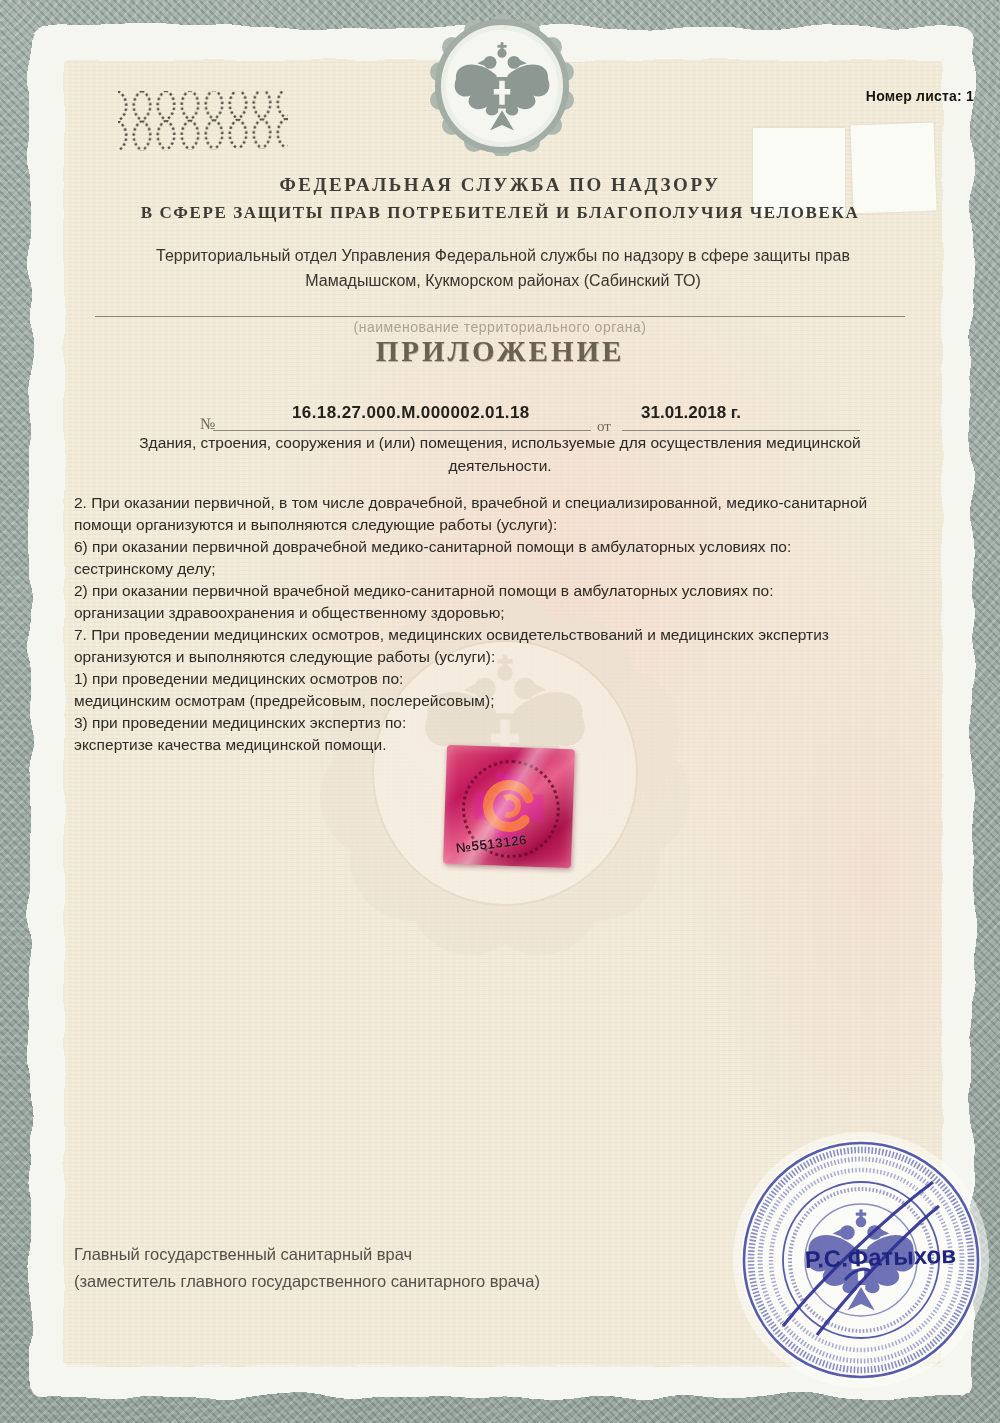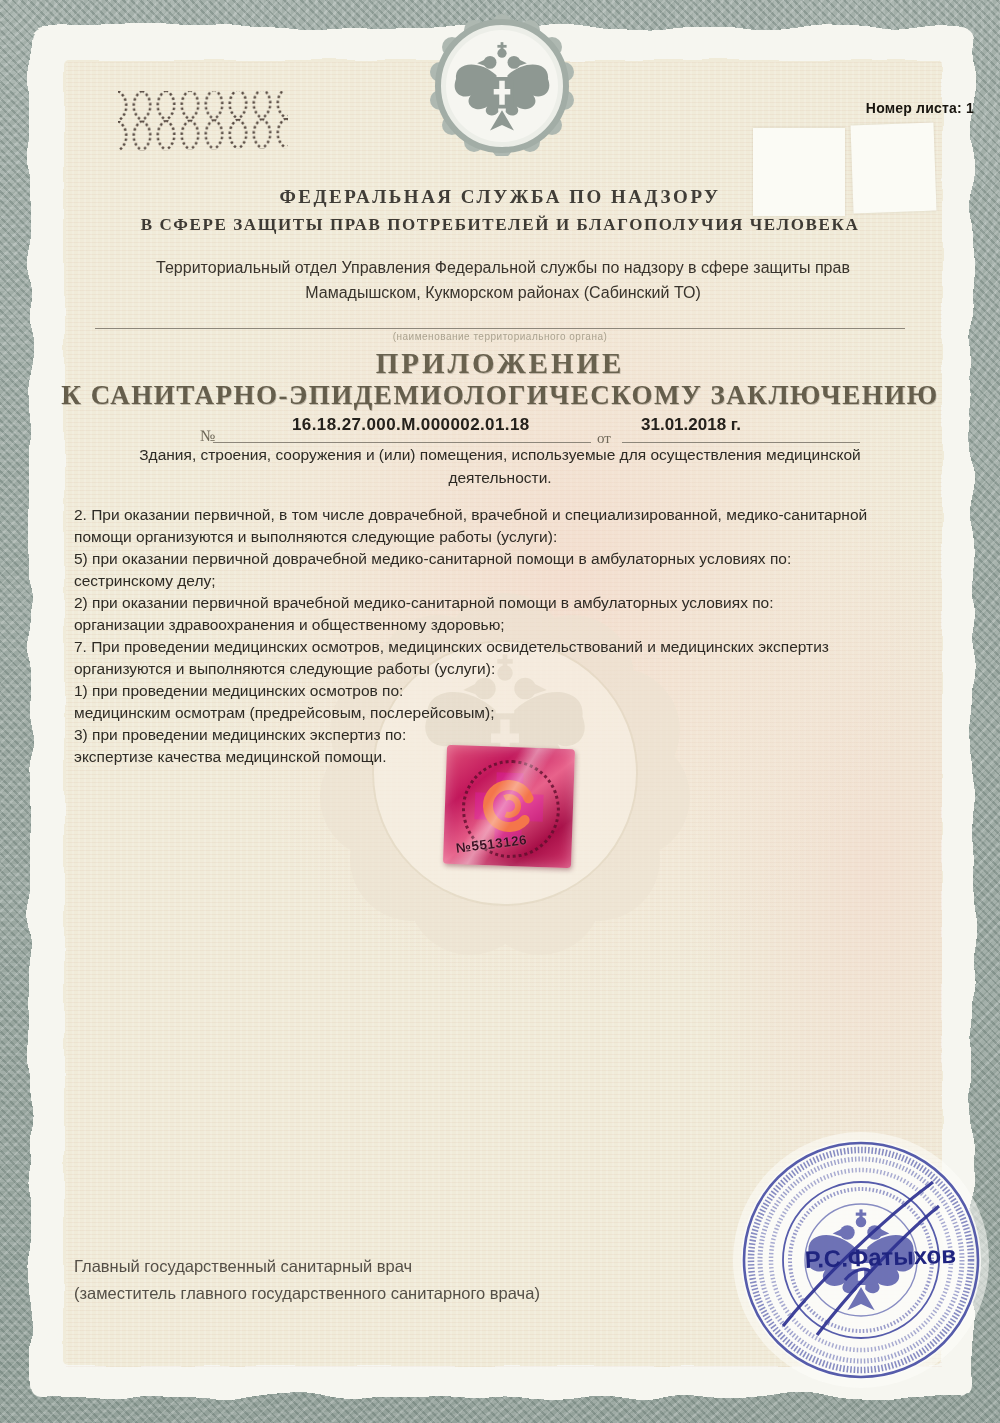--- a/index.html
+++ b/index.html
@@ -15,35 +15,35 @@
   .frame-svg{position:absolute;left:0;top:0;z-index:1;}
   .paper-tex{
     position:absolute;left:66px;top:62px;right:58px;bottom:54px;z-index:2;pointer-events:none;
     background:
       radial-gradient(55% 42% at 57% 40%, rgba(246,210,198,.50), rgba(246,225,212,.22) 55%, transparent 78%),
       radial-gradient(30% 40% at 92% 62%, rgba(243,205,195,.35), transparent 70%),
       repeating-linear-gradient(180deg, rgba(208,152,126,.10) 0 1px, transparent 1px 4px),
       repeating-linear-gradient(90deg, rgba(255,255,255,.14) 0 2px, transparent 2px 6px);
   }
   .abs{position:absolute;}
-  .z3{z-index:3;} .z4{z-index:4;} .z5{z-index:5;margin-top:12px;} .z6{z-index:6;}
+  .z3{z-index:3;} .z4{z-index:4;} .z5{z-index:5;} .z6{z-index:6;}
 
   .sheet-label{right:26px;top:88px;font-size:14px;font-weight:700;color:#18150f;letter-spacing:.2px;}
   .patch{background:#fbfbf5;box-shadow:0 0 3px rgba(120,110,80,.18);}
   .patch1{left:753px;top:128px;width:92px;height:88px;}
   .patch2{left:852px;top:124px;width:83px;height:88px;transform:rotate(-2deg);}
 
   .hdr1{left:0;top:174px;width:100%;text-align:center;font-family:"Liberation Serif",serif;font-weight:700;
         font-size:19px;letter-spacing:2.5px;color:#403d37;}
   .hdr2{left:0;top:203px;width:100%;text-align:center;font-family:"Liberation Serif",serif;font-weight:700;
         font-size:17px;letter-spacing:1.6px;color:#3d3a34;}
   .terr{left:0;top:243px;width:100%;text-align:center;color:#38332c;font-size:16px;line-height:25px;}
   .tline{white-space:nowrap;padding-left:6px;}
   .org-line{left:95px;top:316px;width:810px;border-bottom:1.4px solid #8d867a;}
-  .org-cap{left:0;top:319px;width:100%;text-align:center;font-size:10px;color:#aba390;letter-spacing:.5px;}
+  .org-cap{left:0;top:319px;width:100%;text-align:center;font-size:14px;color:#aba390;letter-spacing:.5px;}
 
   .title1{left:0;top:335px;width:100%;text-align:center;font-family:"Liberation Serif",serif;font-weight:700;
           font-size:29px;letter-spacing:3px;color:#69624f;text-shadow:.7px .7px 0 rgba(80,70,55,.30);}
   .title2{left:0;top:368px;width:100%;text-align:center;font-family:"Liberation Serif",serif;font-weight:700;
           font-size:27px;letter-spacing:1.5px;color:#655e4c;text-shadow:.7px .7px 0 rgba(80,70,55,.30);}
 
   .num-label{left:200px;top:415px;font-family:"Liberation Serif",serif;font-size:16px;color:#6e6758;}
   .num-val{left:292px;top:403px;font-size:17px;font-weight:700;color:#24211c;letter-spacing:.4px;}
   .num-line1{left:213px;top:430px;width:378px;border-bottom:1.4px solid #8d867a;}
   .ot-label{left:597px;top:418px;font-family:"Liberation Serif",serif;font-size:15px;color:#6e6758;}
@@ -187,38 +187,37 @@
 
   <div class="abs z5 terr">
       <div class="tline">Территориальный отдел Управления Федеральной службы по надзору в сфере защиты прав</div>
       <div class="tline">Мамадышском, Кукморском районах (Сабинский ТО)</div>
     </div>
 
   <div class="abs z5 org-line"></div>
   <div class="abs z5 org-cap">(наименование территориального органа)</div>
 
   <div class="abs z5 title1">ПРИЛОЖЕНИЕ</div>
-  <div class="abs z5 title2">К САНИТАРНО-ЭПИДЕМИОЛОГИЧЕСКОМУ ЗАКЛЮЧЕНИЮ</div>
 
   <div class="abs z5 num-label">№</div>
   <div class="abs z5 num-val">16.18.27.000.М.000002.01.18</div>
   <div class="abs z5 num-line1"></div>
   <div class="abs z5 ot-label">от</div>
   <div class="abs z5 date-val">31.01.2018 г.</div>
   <div class="abs z5 num-line2"></div>
 
   <div class="abs z5 subject">
       <div class="sline">Здания, строения, сооружения и (или) помещения, используемые для осуществления медицинской</div>
       <div class="sline">деятельности.</div>
     </div>
 
   <div class="abs z5 bodytxt">
       <div class="bline">2. При оказании первичной, в том числе доврачебной, врачебной и специализированной, медико-санитарной</div>
       <div class="bline">помощи организуются и выполняются следующие работы (услуги):</div>
-      <div class="bline">5) при оказании первичной доврачебной медико-санитарной помощи в амбулаторных условиях по:</div>
+      <div class="bline">6) при оказании первичной доврачебной медико-санитарной помощи в амбулаторных условиях по:</div>
       <div class="bline">сестринскому делу;</div>
       <div class="bline">2) при оказании первичной врачебной медико-санитарной помощи в амбулаторных условиях по:</div>
       <div class="bline">организации здравоохранения и общественному здоровью;</div>
       <div class="bline">7. При проведении медицинских осмотров, медицинских освидетельствований и медицинских экспертиз</div>
       <div class="bline">организуются и выполняются следующие работы (услуги):</div>
       <div class="bline">1) при проведении медицинских осмотров по:</div>
       <div class="bline">медицинским осмотрам (предрейсовым, послерейсовым);</div>
       <div class="bline">3) при проведении медицинских экспертиз по:</div>
       <div class="bline">экспертизе качества медицинской помощи.</div>
     </div>

